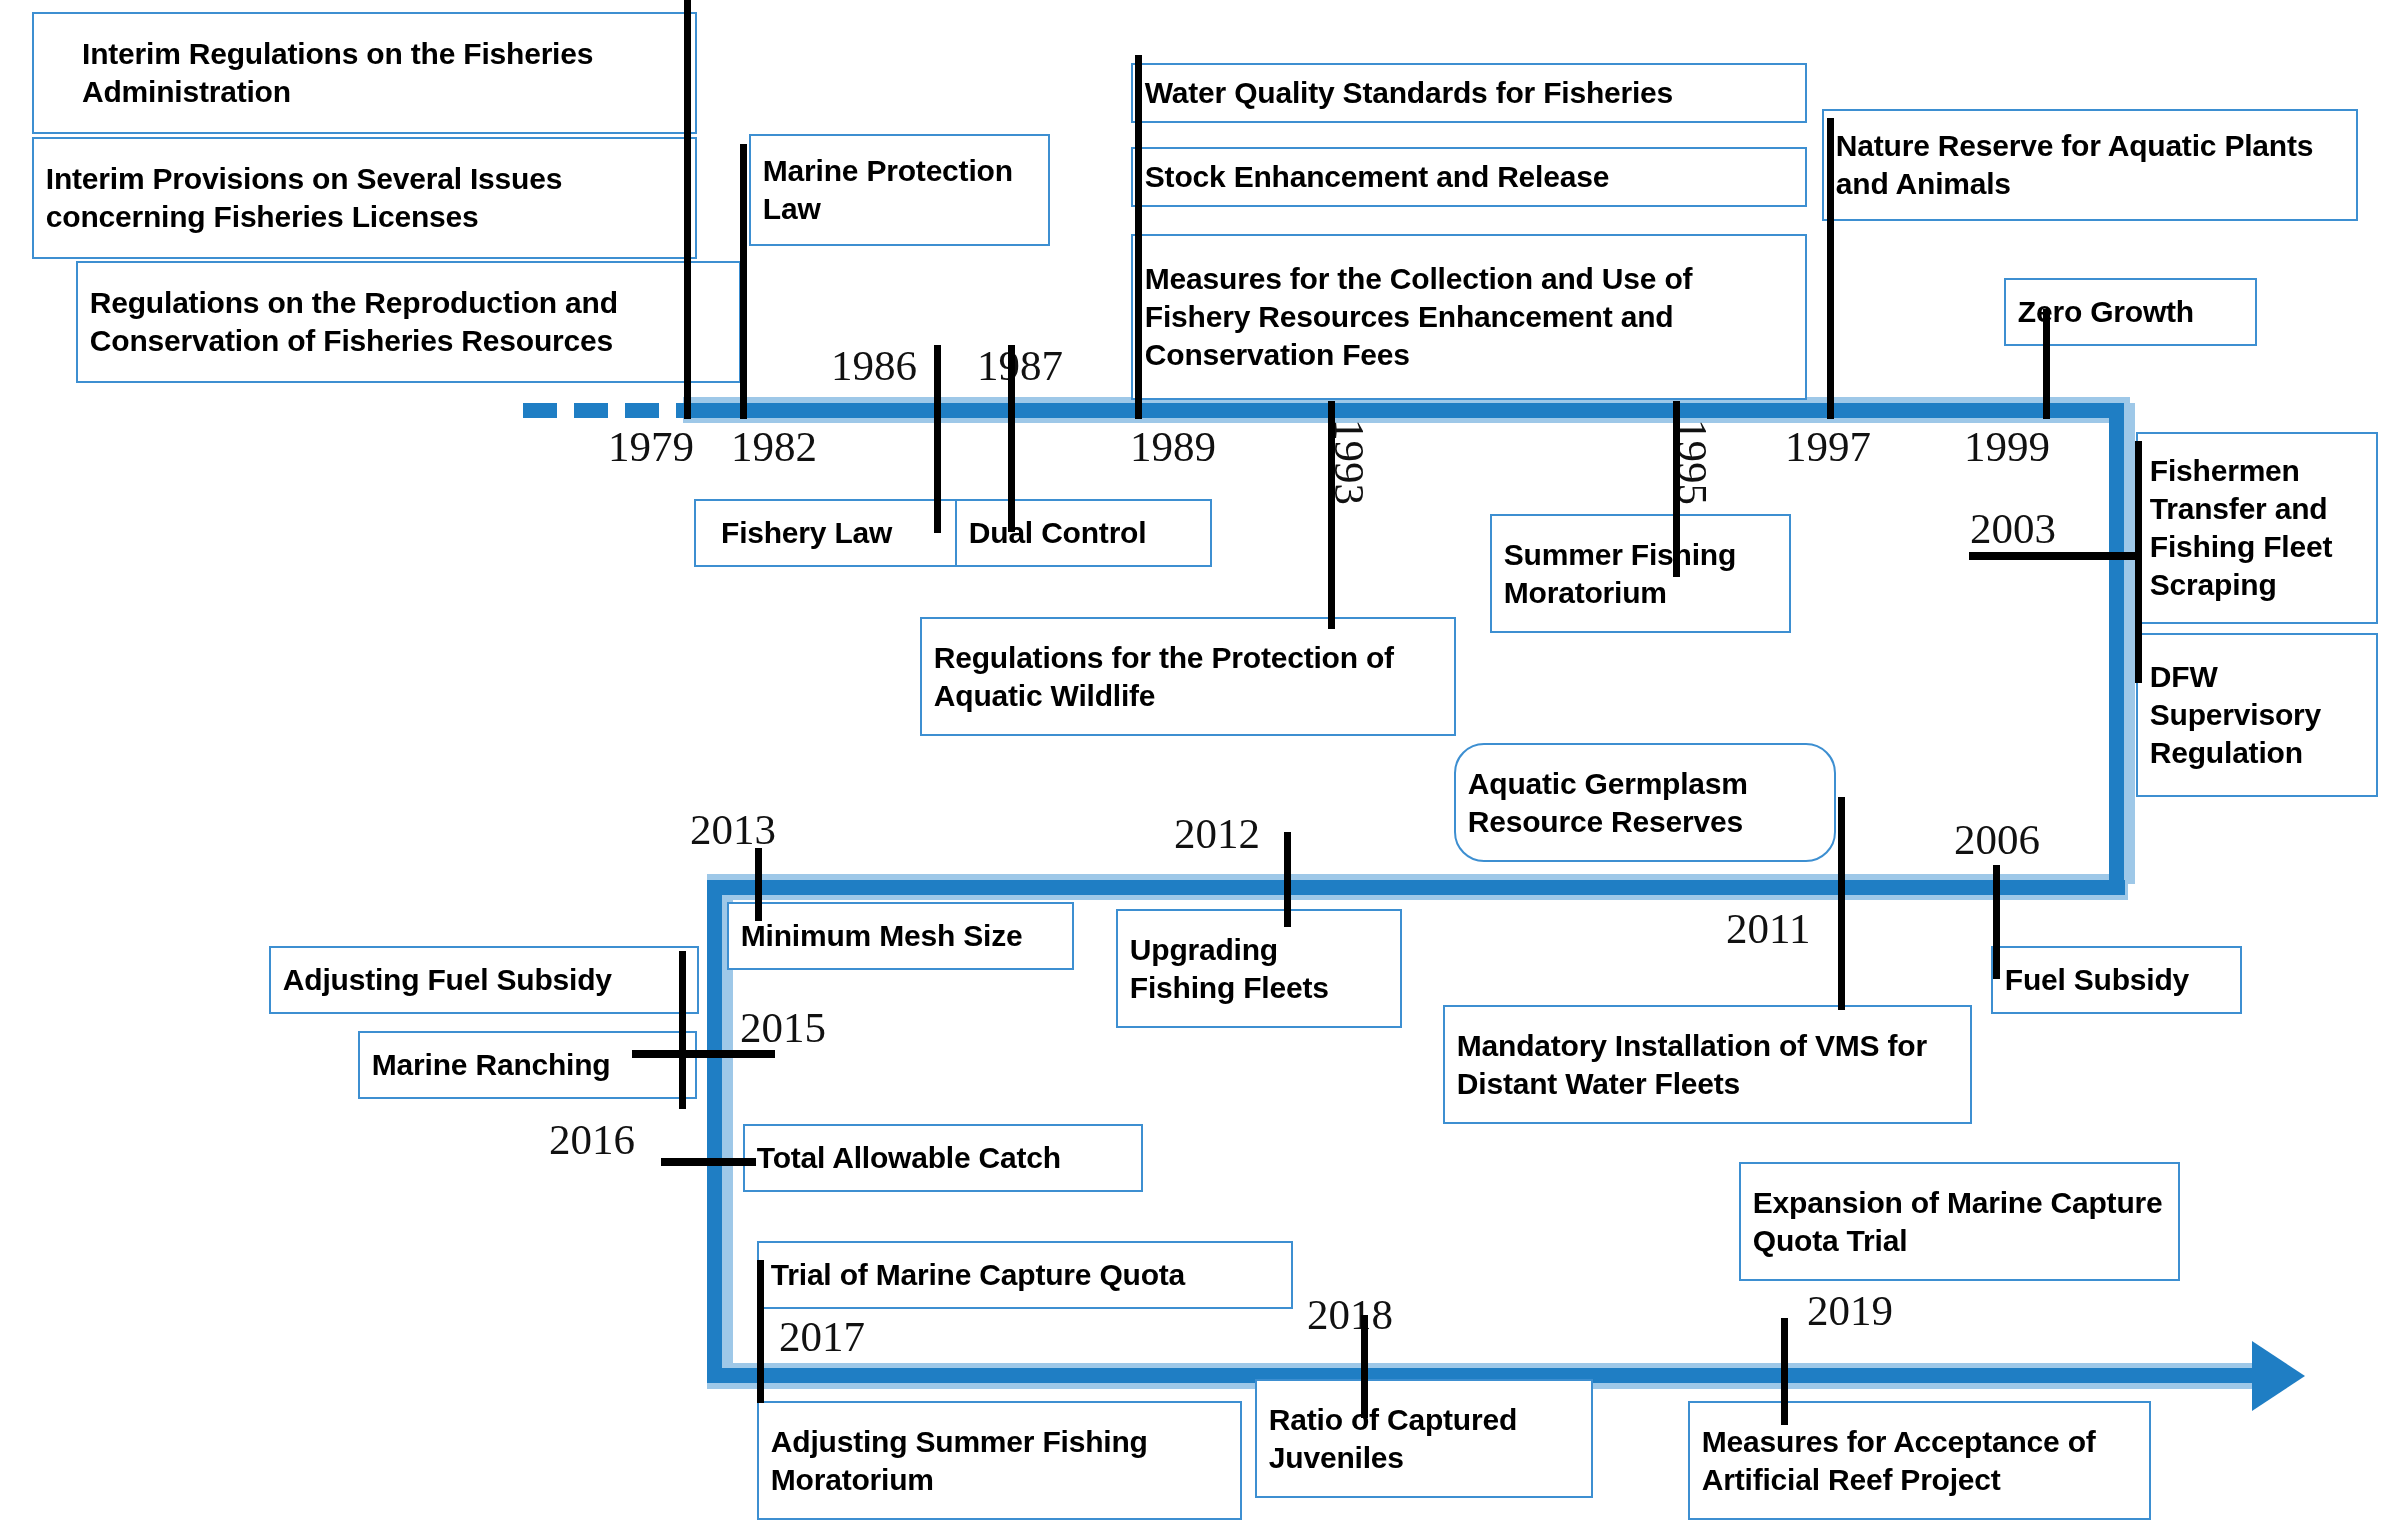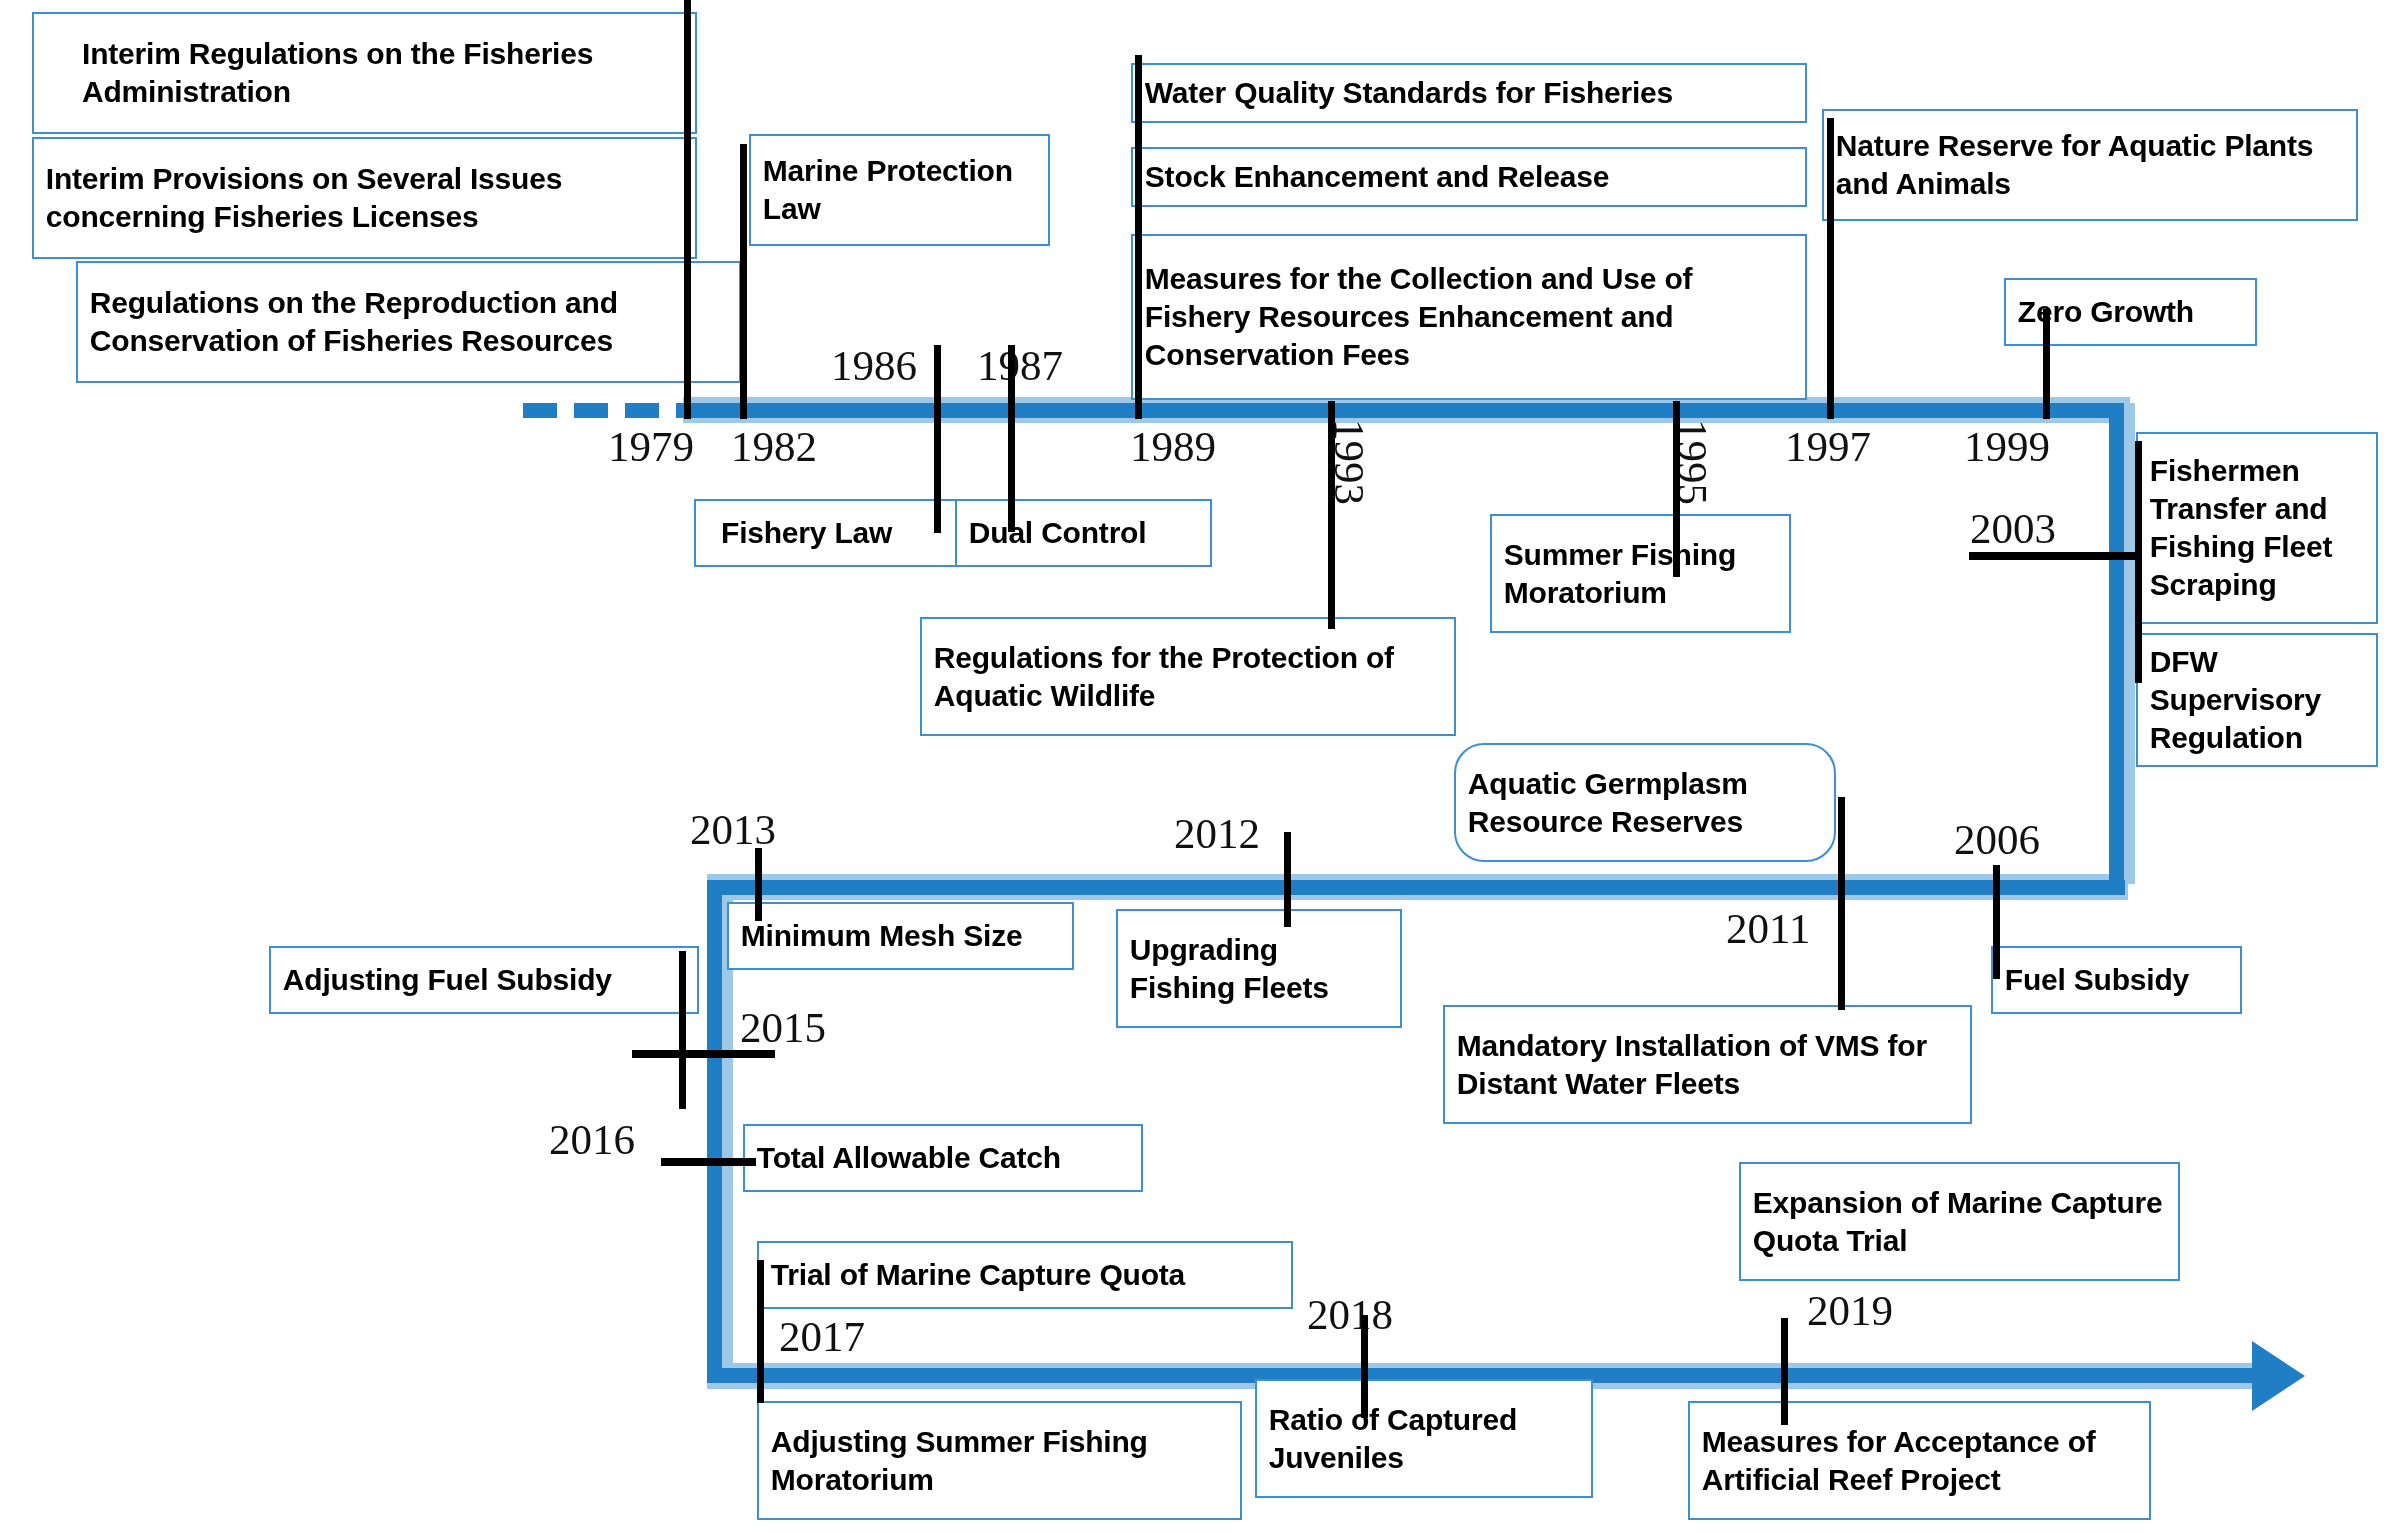--- a/index.html
+++ b/index.html
@@ -198,21 +198,21 @@
   </div>
 
   <div class="box" style="left:2004px;top:278px;width:253px;height:68px;">
     <span>Zero Growth</span>
   </div>
 
   <div class="box" style="left:2136px;top:432px;width:242px;height:192px;">
     <span>Fishermen Transfer and Fishing Fleet Scraping</span>
   </div>
 
-  <div class="box" style="left:2136px;top:633px;width:242px;height:134px;">
+  <div class="box" style="left:2136px;top:633px;width:242px;height:164px;">
     <span>DFW Supervisory Regulation</span>
   </div>
 
   <div class="box" style="left:1454px;top:743px;width:382px;height:119px;border-radius:30px;">
     <span>Aquatic Germplasm Resource Reserves</span>
   </div>
 
   <div class="box" style="left:727px;top:902px;width:347px;height:68px;">
     <span>Minimum Mesh Size</span>
   </div>
@@ -226,20 +226,23 @@
   </div>
 
   <div class="box" style="left:1991px;top:946px;width:251px;height:68px;">
     <span>Fuel Subsidy</span>
   </div>
 
   <div class="box" style="left:269px;top:946px;width:430px;height:68px;">
     <span>Adjusting Fuel Subsidy</span>
   </div>
 
+  <div class="box" style="left:358px;top:1031px;width:339px;height:68px;">
+    <span>Marine Ranching</span>
+  </div>
 
   <div class="box" style="left:743px;top:1124px;width:400px;height:68px;">
     <span>Total Allowable Catch</span>
   </div>
 
   <div class="box" style="left:757px;top:1241px;width:536px;height:68px;">
     <span>Trial of Marine Capture Quota</span>
   </div>
 
   <div class="box" style="left:757px;top:1401px;width:485px;height:119px;">

